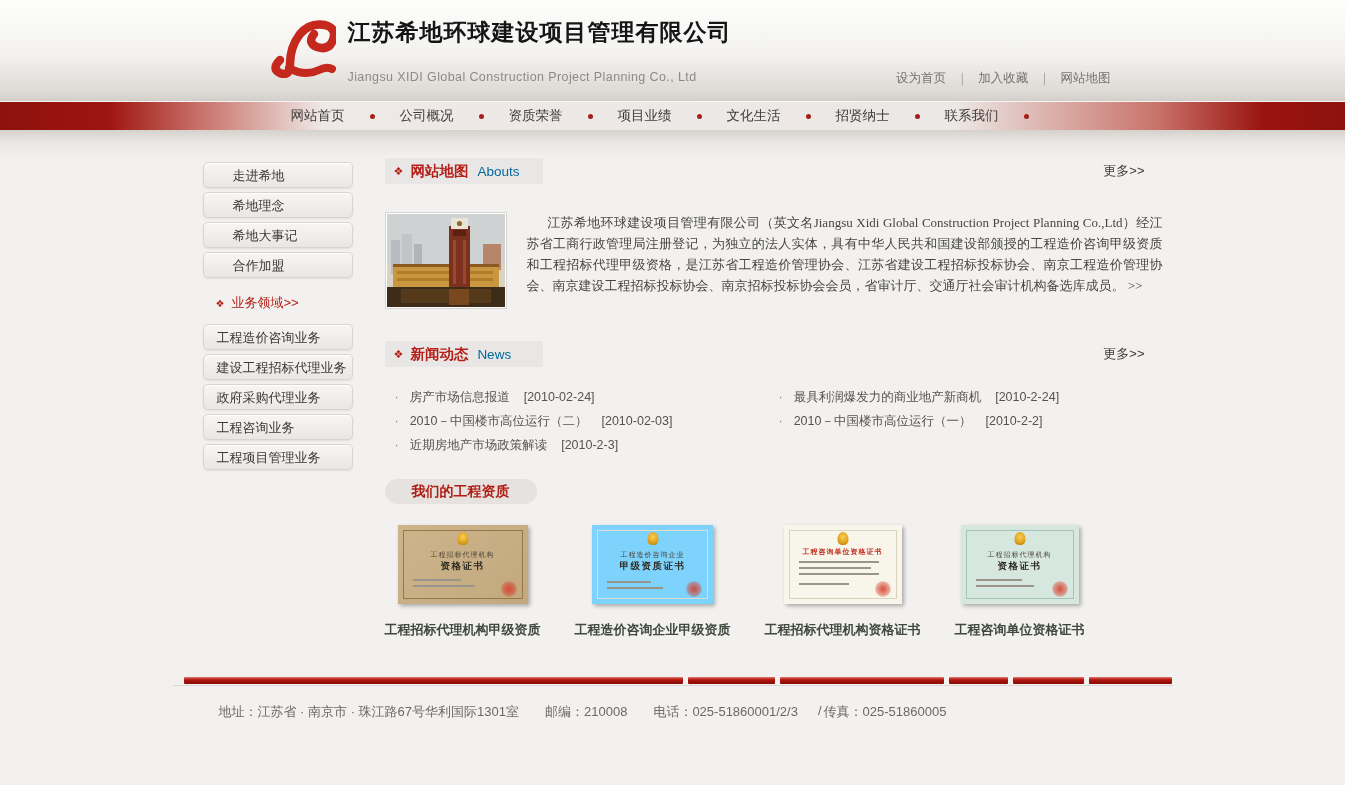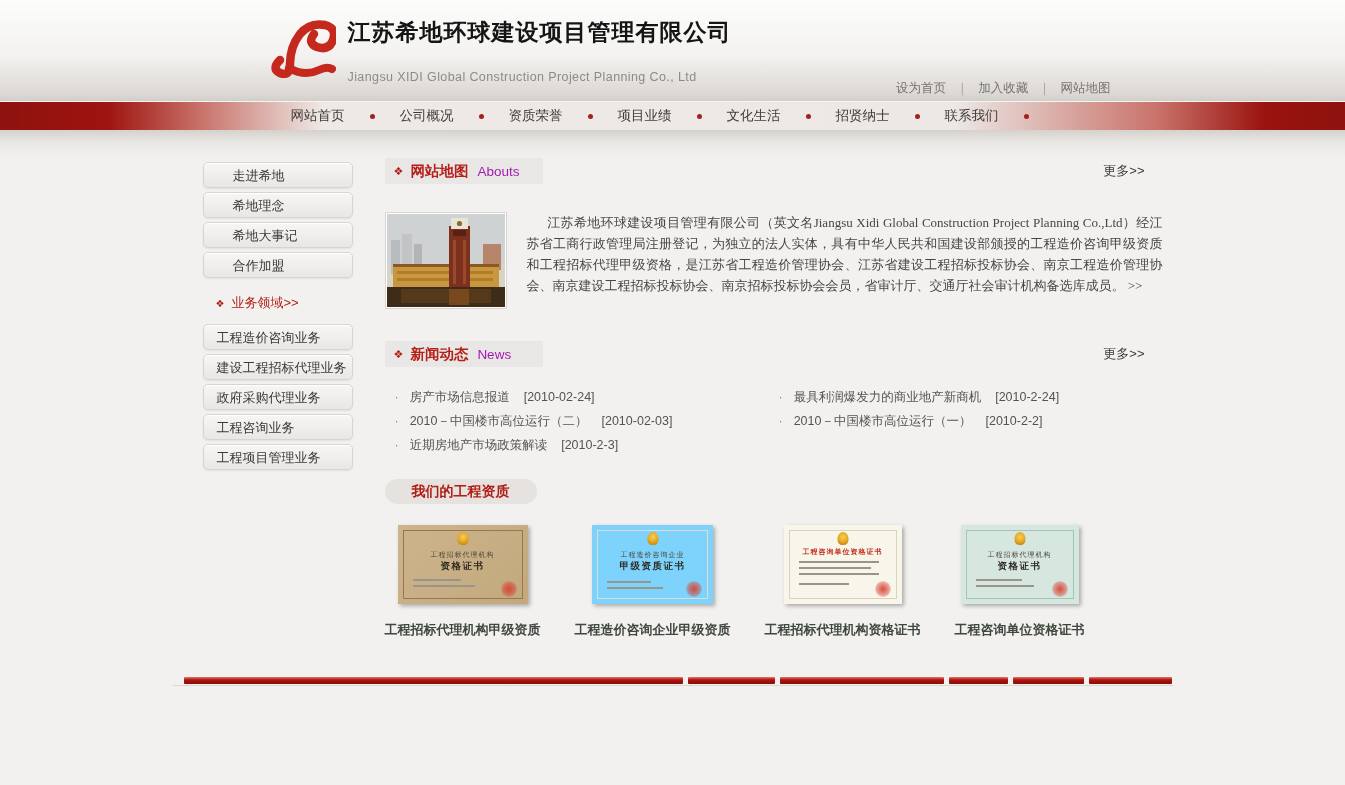--- a/index.html
+++ b/index.html
@@ -7,21 +7,21 @@
   body { background:#f2f1ef; font-family:"Liberation Sans", sans-serif; color:#333; }
 
   
   .header { position:relative; height:101px;
     background:linear-gradient(180deg,#fdfdfc 0%,#f3f2f0 55%,#ddd9d4 92%,#d2cec9 100%); }
   .header-inner { width:1000px; margin:0 auto; height:100%; position:relative; padding-left:97px; display:flex; align-items:center; }
   .logo { width:66px; height:60px; margin-top:-6px; cursor:pointer; flex:0 0 auto; }
   .brand { margin-left:12px; }
   .brand-cn { font-size:23px; font-weight:bold; color:#151515; letter-spacing:1px; }
   .brand-en { font-size:12.5px; color:#8d8b87; margin-top:22px; letter-spacing:.4px; }
-  .top-links { position:absolute; right:62px; bottom:4px; font-size:12.5px; color:#75736f; display:flex; align-items:flex-start; }
+  .top-links { position:absolute; right:62px; bottom:14px; font-size:12.5px; color:#75736f; display:flex; align-items:flex-start; }
   .top-links .lnk { cursor:pointer; }
   .top-links .sep { margin:0 10px; color:#9b9995; }
 
   
   .nav { height:29px;
     background:linear-gradient(90deg,#8e120e 0%,#9e1410 8%,#c9736b 15%,#eee9e6 24%,#ece8e5 71%,#c9736b 86%,#9a130f 94%,#8e120e 100%);
     border-top:1px solid #f6f4f2; box-shadow:0 1px 0 rgba(120,40,30,.25); }
   .nav-inner { width:1000px; margin:0 auto; height:100%; display:flex; align-items:center; padding-left:118px; }
   .nav-item { display:flex; align-items:center; cursor:pointer; }
   .nav-label { font-size:13.5px; font-weight:normal; color:#3e3c38; }
@@ -42,21 +42,21 @@
   .biz-label { display:flex; align-items:center; color:#b01d15; font-size:13px; margin:16px 0 12px 13px; cursor:pointer; }
   .biz-label .diamond { font-size:10px; margin-right:7px; }
 
   
   .main { flex:1; margin-left:32px; }
 
   .sec-head { position:relative; height:26px; display:flex; align-items:center; }
   .sec-band { height:26px; width:158px; background:#e9e7e5; display:flex; align-items:center; padding-left:9px; }
   .diamond { color:#b01d15; font-size:11px; margin-right:7px; }
   .sec-title { color:#b5201a; font-weight:bold; font-size:14.5px; }
-  .sec-sub { color:#a21caf; font-size:13.5px; margin-left:9px; }
+  .sec-sub { color:#0369a1; font-size:13.5px; margin-left:9px; }
   .more { position:absolute; right:18px; top:4px; font-size:13px; color:#3c3b38; cursor:pointer; }
 
   
   .about-row { display:flex; margin-top:28px; }
   .photo { width:122px; height:97px; flex:0 0 auto; border:1px solid #d8d5d1; background:#fff; padding:1px; cursor:default; }
   .photo svg { display:block; width:118px; height:93px; }
   .about-text { margin-left:20px; font-family:Liberation Serif, serif; font-size:13px; line-height:21px;
     color:#474641; text-align:justify; text-indent:1.6em; }
 
   
@@ -329,13 +329,20 @@
 <div class="footer">
   <div class="foot-bar">
     <div class="seg seg1"></div>
     <div class="seg seg2"></div>
     <div class="seg seg3"></div>
     <div class="seg seg4"></div>
     <div class="seg seg5"></div>
     <div class="seg seg6"></div>
   </div>
   <div class="foot-line"></div>
+  <div class="foot-text">
+    <span>地址：江苏省 · 南京市 · 珠江路67号华利国际1301室</span>
+    <span>邮编：210008</span>
+    <span>电话：025-51860001/2/3</span>
+    <span class="slash">/</span>
+    <span>传真：025-51860005</span>
+  </div>
 </div>
 
 </body></html>

